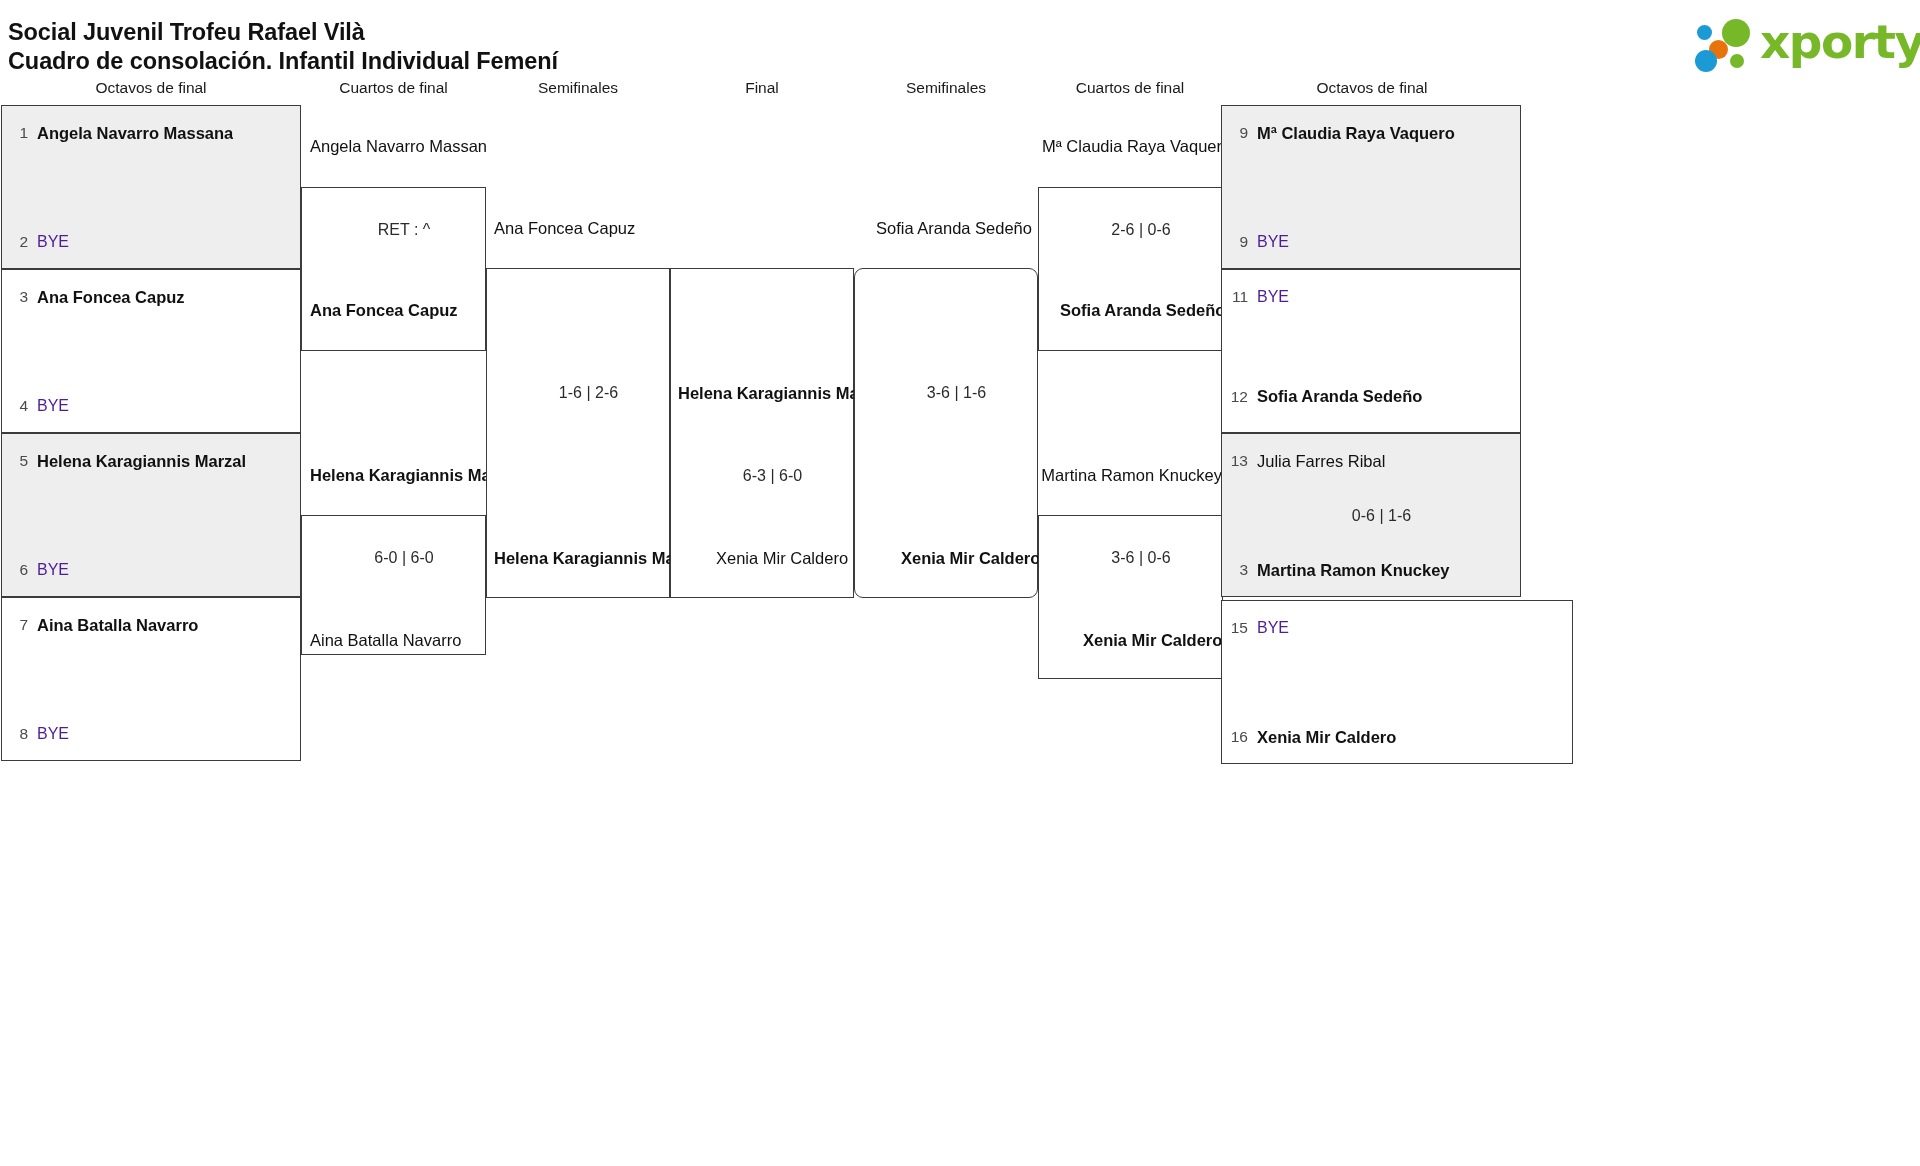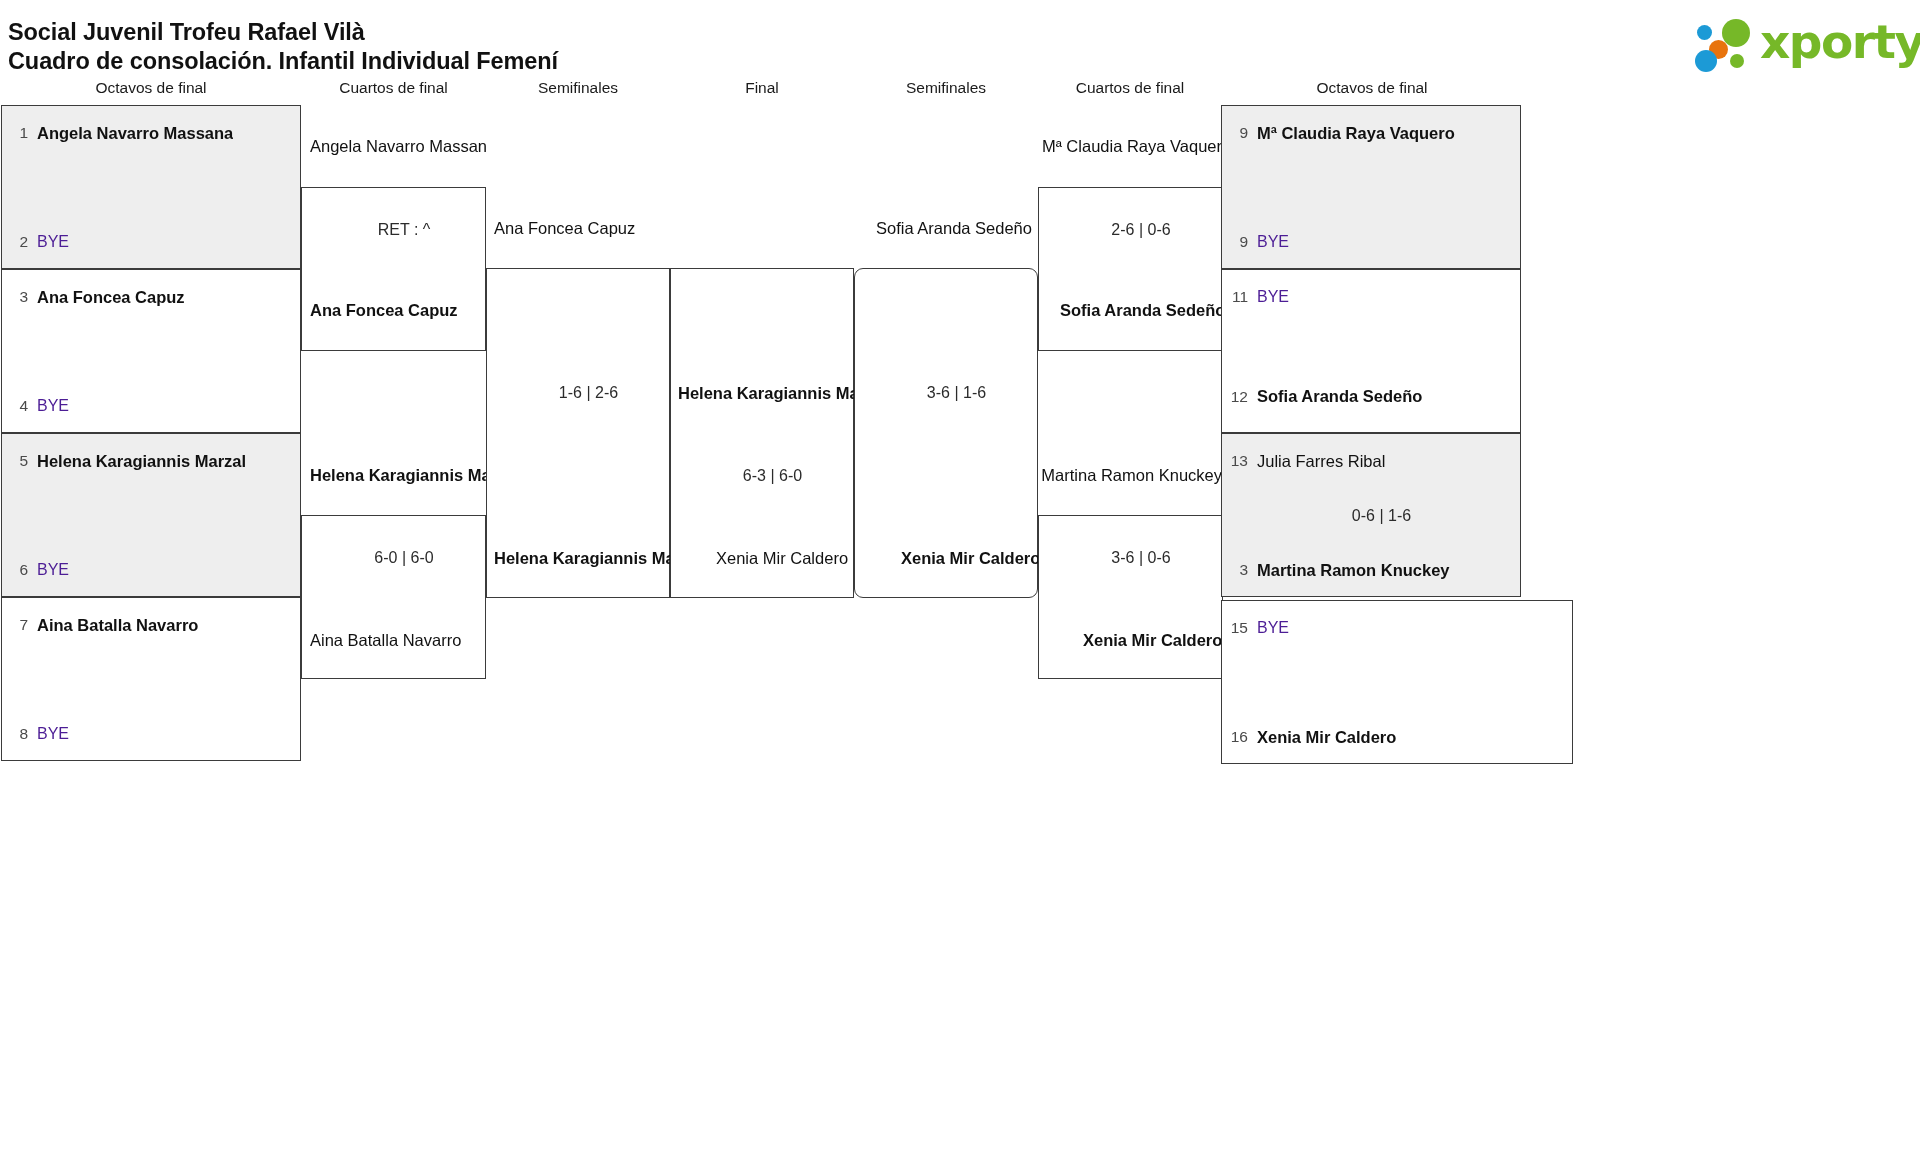--- a/index.html
+++ b/index.html
@@ -125,21 +125,21 @@
       <span class="pname bye">BYE</span>
     </div>
   </div>
 
   <div class="bx" style="left:301px;top:187px;width:185px;height:164px;">
     <div class="score" style="top:33px;">RET : ^</div>
   </div>
   <div class="lbl" style="left:310px;top:135px;width:177px;">Angela Navarro Massana</div>
   <div class="lbl win" style="left:310px;top:299px;width:177px;">Ana Foncea Capuz</div>
 
-  <div class="bx" style="left:301px;top:515px;width:185px;height:164px;">
+  <div class="bx" style="left:301px;top:515px;width:185px;height:140px;">
     <div class="score" style="top:33px;">6-0 | 6-0</div>
   </div>
   <div class="lbl win" style="left:310px;top:464px;width:177px;">Helena Karagiannis Mar</div>
   <div class="lbl" style="left:310px;top:629px;width:177px;">Aina Batalla Navarro</div>
 
   <div class="bx" style="left:486px;top:268px;width:184px;height:330px;">
     <div class="score" style="top:115px;">1-6 | 2-6</div>
   </div>
   <div class="lbl" style="left:494px;top:217px;width:176px;">Ana Foncea Capuz</div>
   <div class="lbl win" style="left:494px;top:547px;width:176px;">Helena Karagiannis Mar</div>

